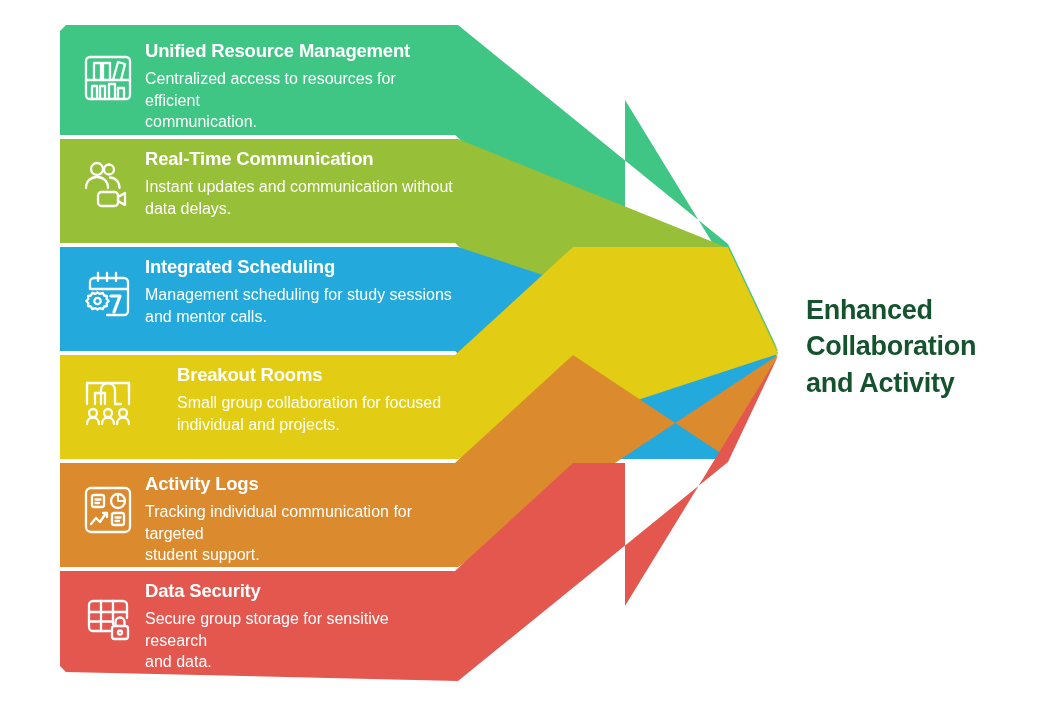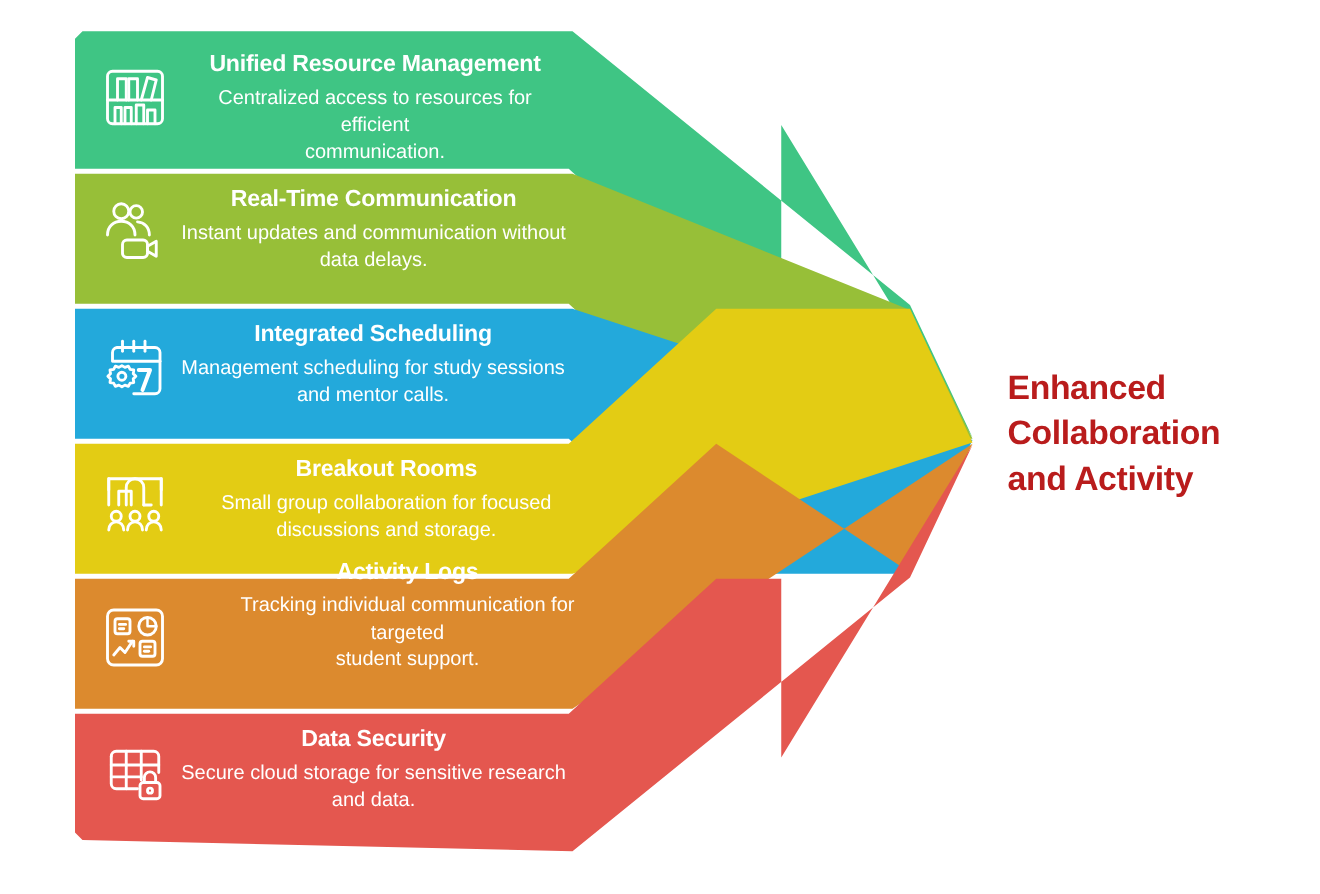--- a/index.html
+++ b/index.html
@@ -22,21 +22,20 @@
   #arrow-svg {
     position: absolute;
     left: 0;
     top: 0;
     width: 1056px;
     height: 715px;
   }
   .band-text {
     position: absolute;
     color: #ffffff;
-    text-align: center;
   }
   .band-icon {
     position: absolute;
     width: 56px;
     height: 56px;
   }
   .band-title {
     font-size: 18.5px;
     font-weight: bold;
     letter-spacing: -0.2px;
@@ -156,40 +155,40 @@
       <circle cx="28" cy="39" r="4"></circle>
       <path d="M22 50 c0-4 2.8-6.5 6-6.5 c3.2 0 6 2.5 6 6.5"></path>
       <circle cx="43" cy="39" r="4"></circle>
       <path d="M37 50 c0-4 2.8-6.5 6-6.5 c3.2 0 6 2.5 6 6.5"></path>
     </svg>
   </div>
   <div class="band-text" style="left:145px; top:365px;margin-left:32px;">
     <p class="band-title">Breakout Rooms</p>
     <p class="band-desc">
       <span>Small group collaboration for focused</span><br>
-      <span>discussions and storage.</span>
+      <span>individual and projects.</span>
     </p>
   </div>
 
   <div class="band-icon" style="left:80px; top:482px;">
     <svg viewBox="0 0 56 56" width="56" height="56" fill="none" stroke="#ffffff" stroke-width="2.3" stroke-linecap="round" stroke-linejoin="round">
       <rect x="6" y="6" width="44" height="44" rx="5"></rect>
       <rect x="12" y="13" width="12" height="12" rx="2"></rect>
       <line x1="15.5" y1="17.5" x2="20.5" y2="17.5"></line>
       <line x1="15.5" y1="21" x2="19" y2="21"></line>
       <circle cx="38" cy="19" r="7"></circle>
       <path d="M38 12 v7 h7" stroke-width="2"></path>
       <rect x="32" y="31" width="12" height="12" rx="2"></rect>
       <line x1="35.5" y1="35.5" x2="40.5" y2="35.5"></line>
       <line x1="35.5" y1="39" x2="39" y2="39"></line>
       <path d="M11 42 l5-6 4 4 6-9"></path>
       <path d="M23 31 h4 v4"></path>
     </svg>
   </div>
-  <div class="band-text" style="left:145px; top:447px;margin-left:26px;">
+  <div class="band-text" style="left:145px; top:474px;">
     <p class="band-title">Activity Logs</p>
     <p class="band-desc">
       <span>Tracking individual communication for targeted</span><br>
       <span>student support.</span>
     </p>
   </div>
 
   <div class="band-icon" style="left:80px; top:590px;">
     <svg viewBox="0 0 56 56" width="56" height="56" fill="none" stroke="#ffffff" stroke-width="2.3" stroke-linecap="round" stroke-linejoin="round">
       <path d="M9 15 a4 4 0 0 1 4-4 h30 a4 4 0 0 1 4 4 v13"></path>
@@ -199,24 +198,24 @@
       <line x1="21" y1="11" x2="21" y2="41"></line>
       <line x1="33" y1="11" x2="33" y2="34"></line>
       <rect x="32" y="36" width="16" height="13" rx="2.5"></rect>
       <path d="M35.5 36 v-4 a4.5 4.5 0 0 1 9 0 v4"></path>
       <circle cx="40" cy="42.5" r="2"></circle>
     </svg>
   </div>
   <div class="band-text" style="left:145px; top:581px;">
     <p class="band-title">Data Security</p>
     <p class="band-desc">
-      <span>Secure cloud storage for sensitive research</span><br>
+      <span>Secure group storage for sensitive research</span><br>
       <span>and data.</span>
     </p>
   </div>
 
-  <div id="outcome-title" style="color: #b91c1c;">
+  <div id="outcome-title" style="color: #14532d;">
     <span>Enhanced</span><br>
     <span>Collaboration</span><br>
     <span>and Activity</span>
   </div>
 
 </div>
 
 </body></html>

